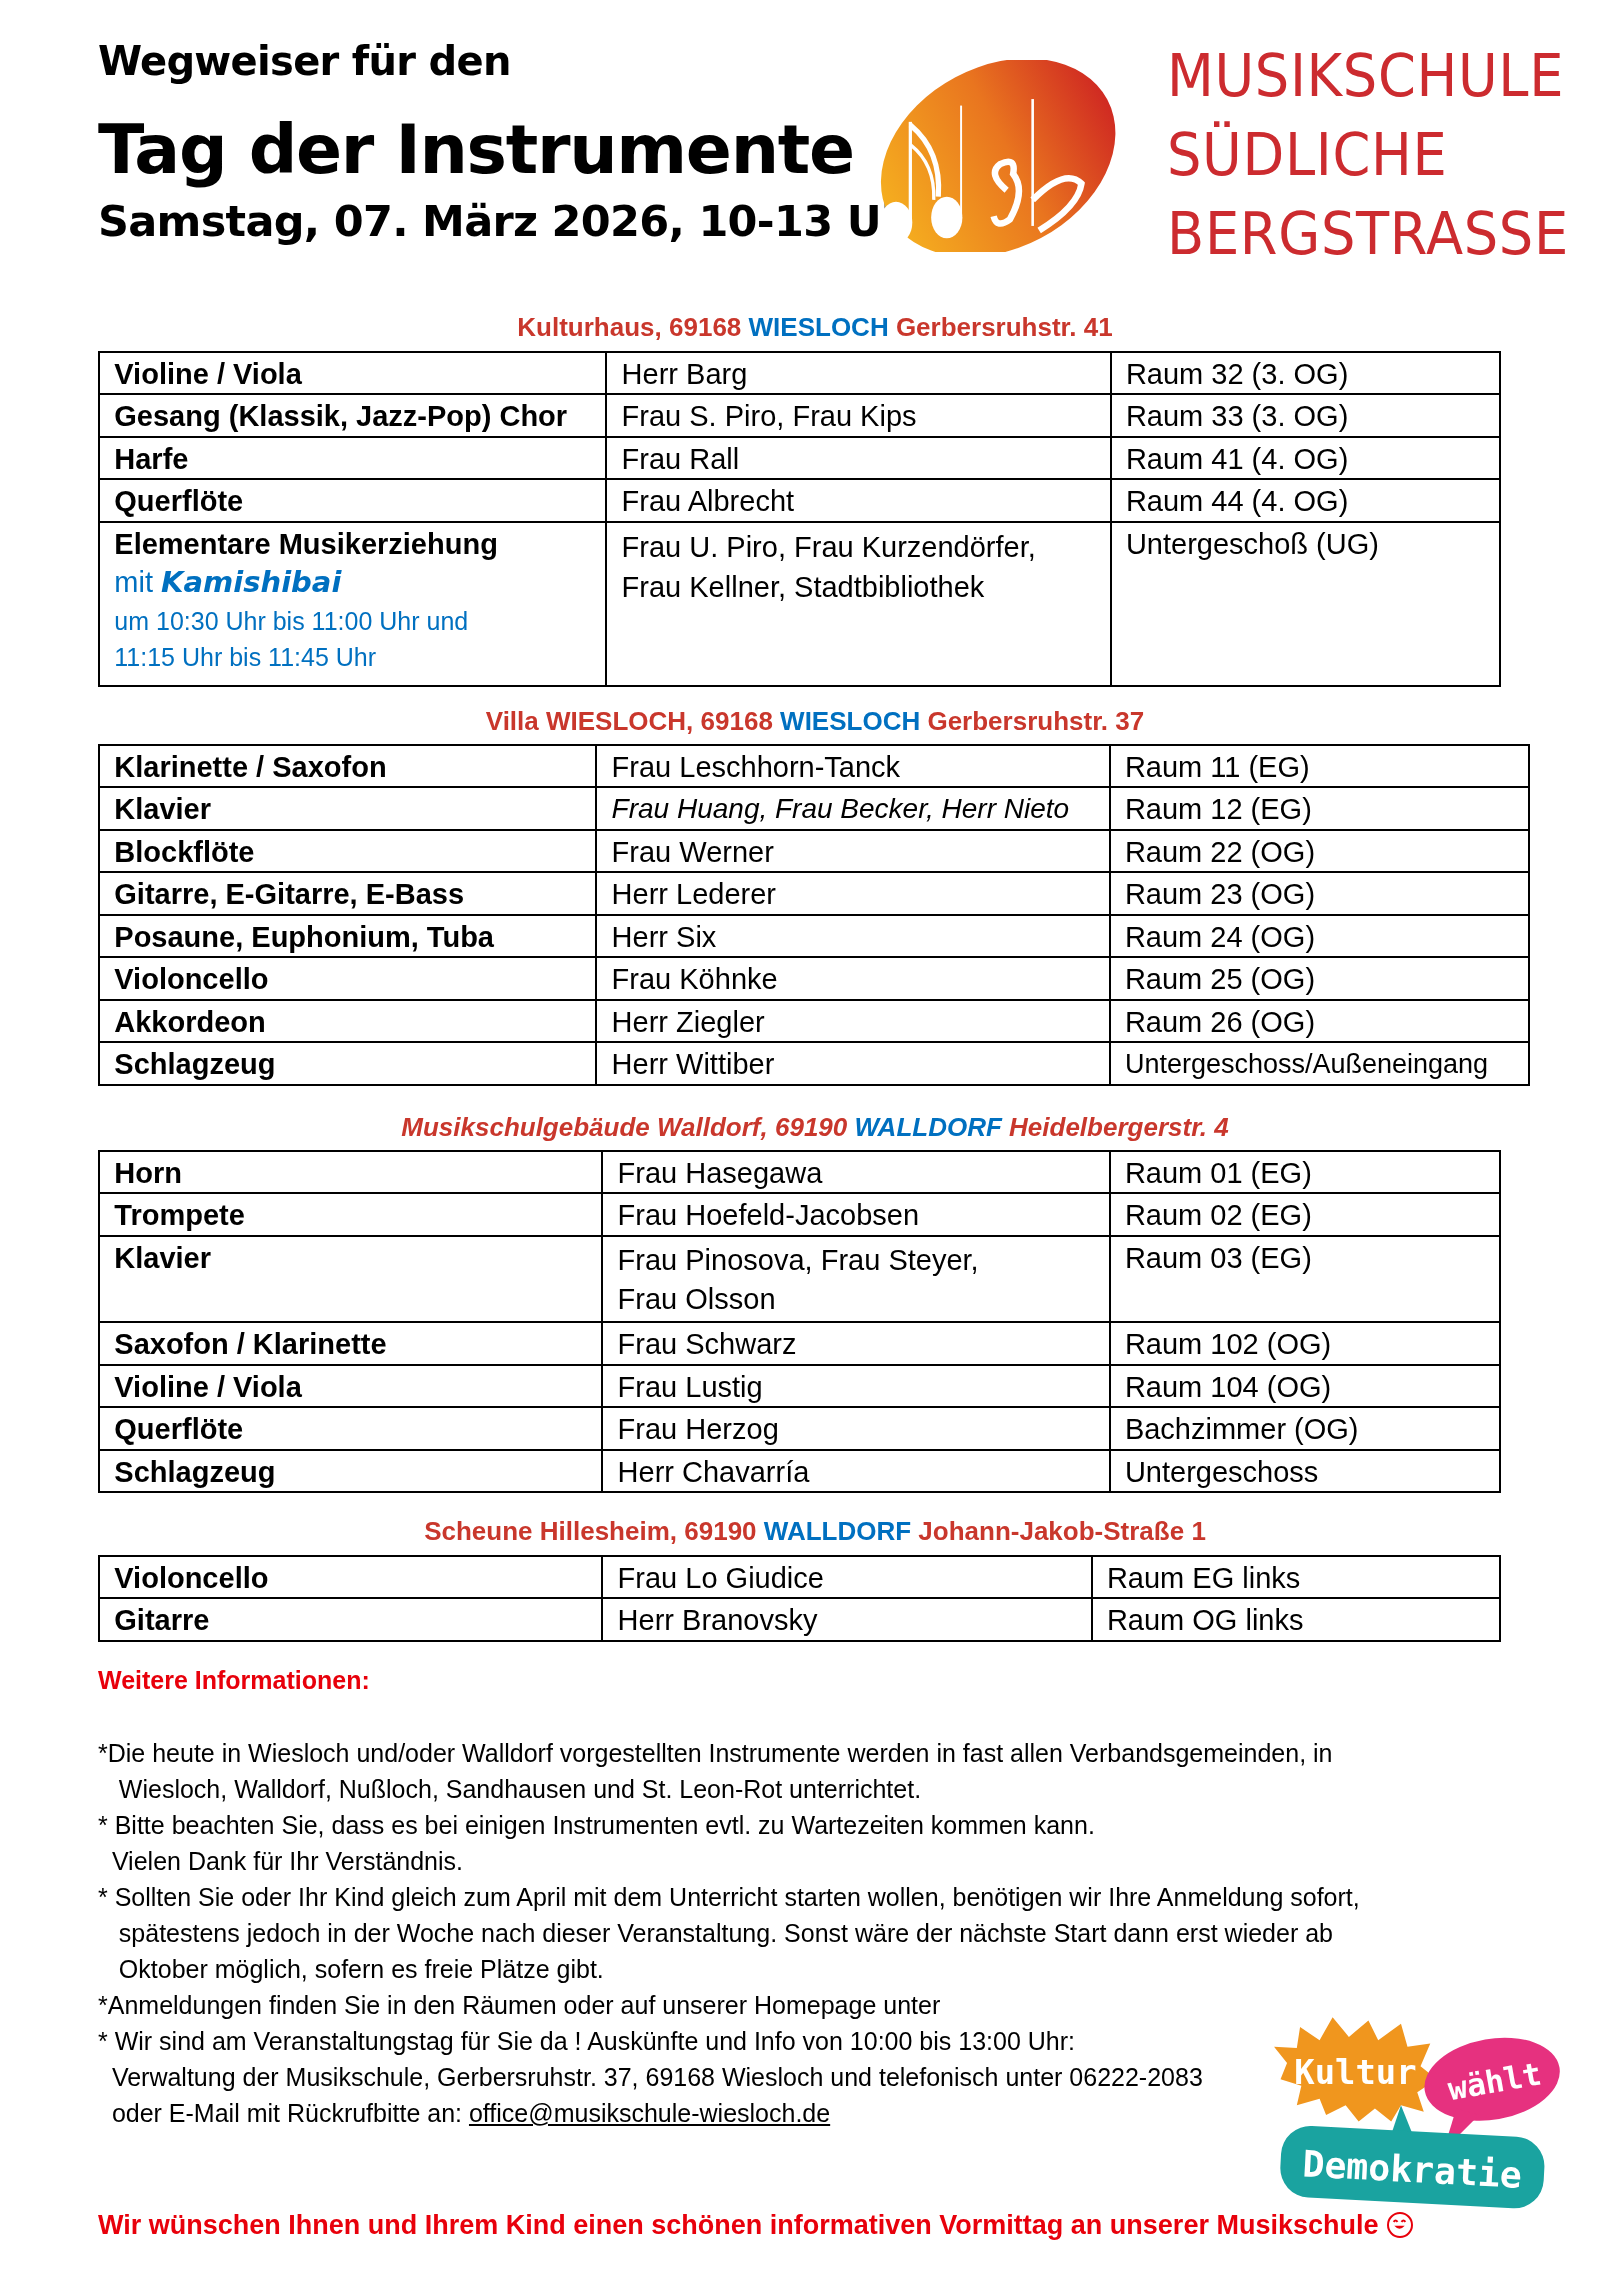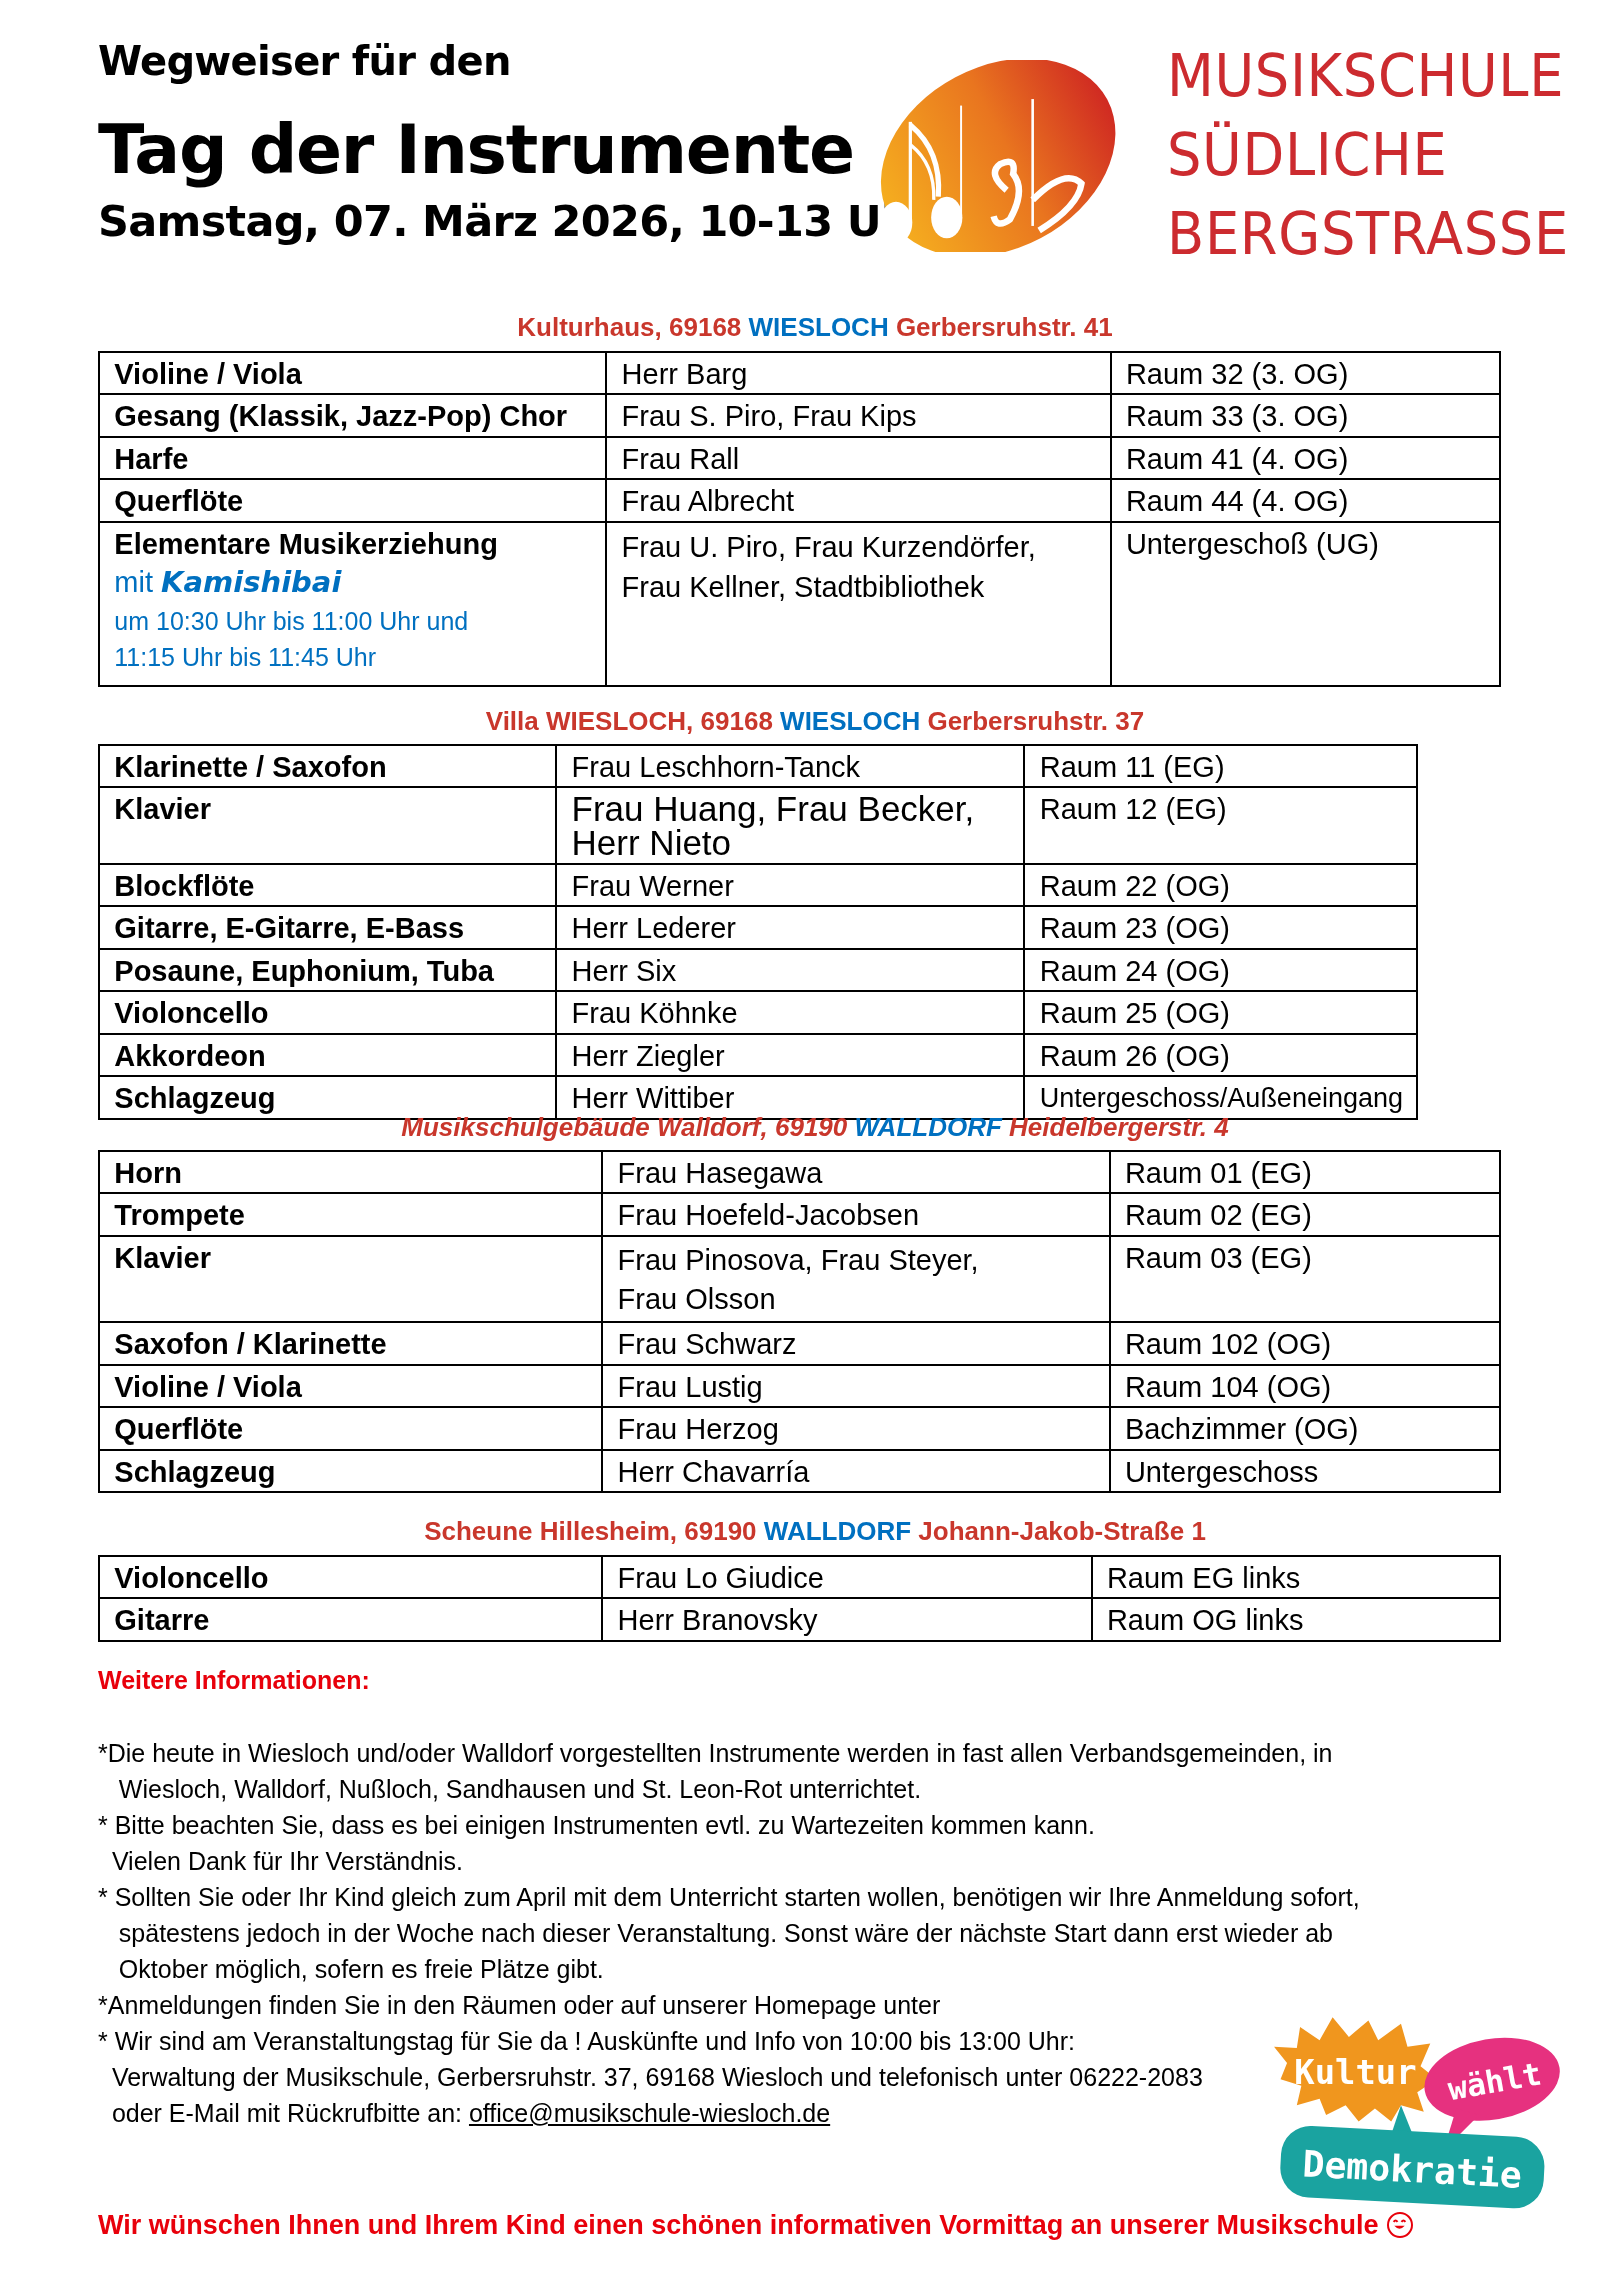--- a/index.html
+++ b/index.html
@@ -10,21 +10,21 @@
   #h3 { top:196px; font-size:43px; }
   #logo-oval { position:absolute; left:870px; top:60px; width:257px; height:192px; }
   #logo-text { position:absolute; left:1167px; top:36px; color:#cc2b2f; font-family:"DejaVu Sans", sans-serif; font-size:59px; line-height:79px; letter-spacing:0.7px; font-weight:normal; transform:scaleX(0.92); transform-origin:left top; }
   .sec-title { position:absolute; left:98px; width:1434px; text-align:center; font-weight:bold; font-size:26px; color:#c9372c; }
   .sec-title .blue { color:#0070c0; }
   table.grid { position:absolute; left:98px; border-collapse:collapse; font-size:29px; }
   table.grid td { border:2px solid #000; padding:3.9px 13px 2.6px 14.3px; vertical-align:top; line-height:34px; }
   table.grid td.instr { font-weight:bold; }
   .t1 { top:351px; width:1403px; }
   .t1 td:nth-child(1){ width:478px; } .t1 td:nth-child(2){ width:475px; } 
-  .t2 { top:744px; width:1320px; }
+  .t2 { top:744px; width:1432px; }
   .t2 td:nth-child(1){ width:468px; } .t2 td:nth-child(2){ width:484px; }
   .t3 { top:1150px; width:1403px;padding-left:48px; }
   .t3 td:nth-child(1){ width:474px; } .t3 td:nth-child(2){ width:478px; }
   .t4 { top:1555px; width:1403px; }
   .t4 td:nth-child(1){ width:474px; } .t4 td:nth-child(2){ width:460px;border-radius:10px; }
   .t1 tr td, .t2 tr td, .t3 tr td, .t4 tr td { height:34px; }
   .blue-note { color:#0070c0; font-weight:normal; font-size:25px; line-height:36px; display:block; }
   .kami { color:#0070c0; font-family:"DejaVu Sans", sans-serif; font-weight:bold; font-style:italic; font-size:29px; }
   .mit { color:#0070c0; font-weight:normal; font-size:29px; }
   #info-title { position:absolute; left:98px; top:1666px; color:#e8000b; font-weight:bold; font-size:25px; }
@@ -123,21 +123,21 @@
 </div>
 <table class="grid t2">
   <tbody>
       <tr>
     <td class="instr">Klarinette / Saxofon</td>
     <td>Frau Leschhorn-Tanck</td>
     <td>Raum 11 (EG)</td>
   </tr>
   <tr>
     <td class="instr">Klavier</td>
-    <td style="font-size:35px;">Frau Huang, Frau Becker, Herr Nieto</td>
+    <td style="font-size:28px;font-style:italic;">Frau Huang, Frau Becker, Herr Nieto</td>
     <td>Raum 12 (EG)</td>
   </tr>
   <tr>
     <td class="instr">Blockflöte</td>
     <td>Frau Werner</td>
     <td>Raum 22 (OG)</td>
   </tr>
   <tr>
     <td class="instr">Gitarre, E-Gitarre, E-Bass</td>
     <td>Herr Lederer</td>

